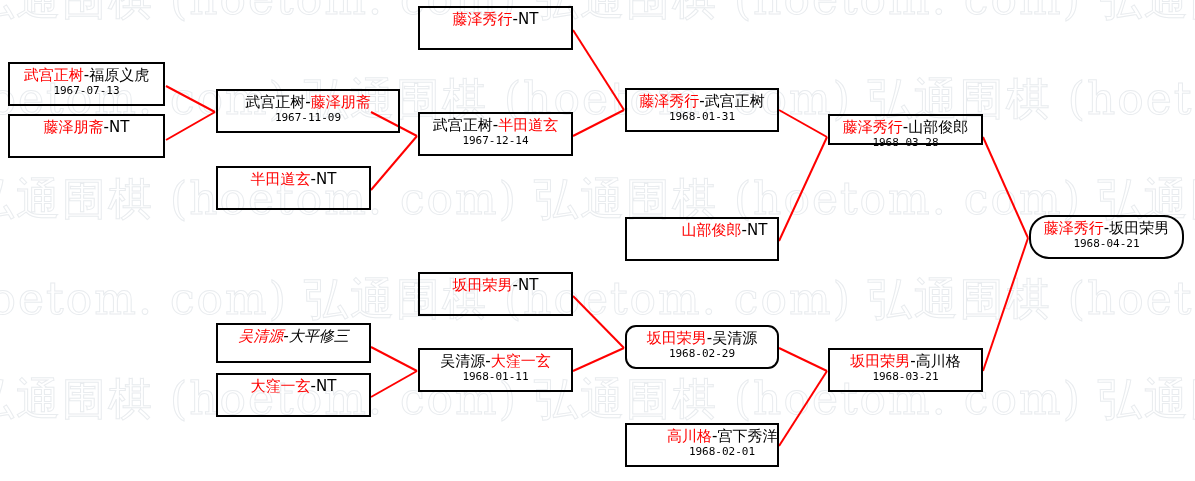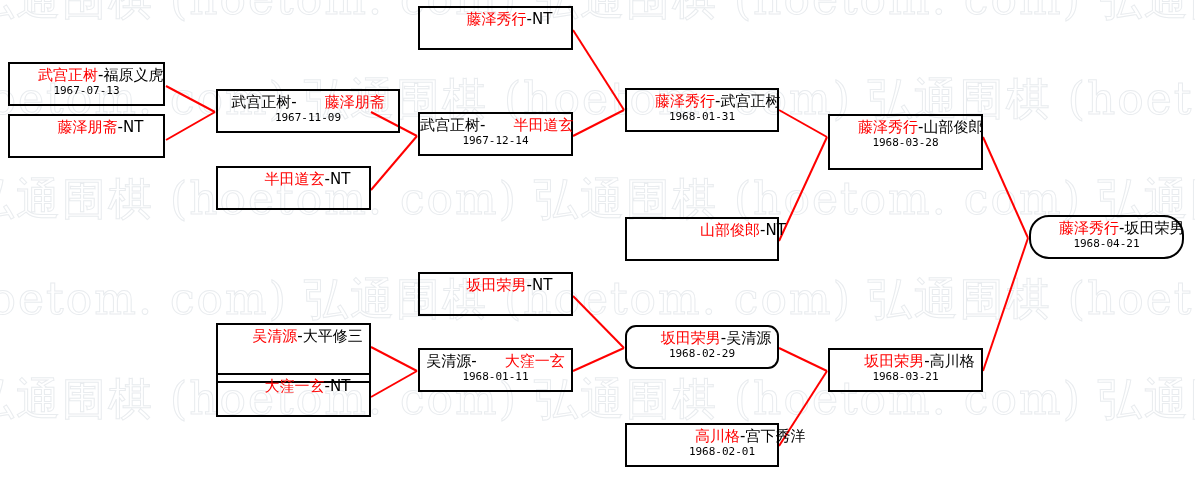--- a/index.html
+++ b/index.html
@@ -58,21 +58,21 @@
     font-family: "DejaVu Sans", "Liberation Sans", sans-serif;
     white-space: nowrap;
   }
   .node .date {
     font-size: 11px;
     font-family: "DejaVu Sans Mono", "Liberation Mono", monospace;
     color: #000000;
     letter-spacing: 0px;
     margin-top: 1px;
   }
-  .w { color: #ff0000; margin-left: 28px; }
+  .w { color: #ff0000; }
   .l { color: #000000; }
   .sep { color: #000000; }
 </style>
 </head>
 <body>
 
 <div id="stage">
 
   <div id="watermark">
       <div class="wm-row" style="top: -30px; left: -30px;">弘通围棋 (hoetom. com)  弘通围棋 (hoetom. com)  弘通围棋 (hoetom. com)  弘通围棋 (hoetom. com)  </div>
@@ -123,29 +123,29 @@
         <div class="pair"><span class="l">武宫正树</span><span class="sep">-</span><span class="w">半田道玄</span></div>
         <div class="date">1967-12-14</div>
       </div>
       <div class="node" style="left: 625px; top: 88px; width: 154px; height: 44px;">
         <div class="pair"><span class="w">藤泽秀行</span><span class="sep">-</span><span class="l">武宫正树</span></div>
         <div class="date">1968-01-31</div>
       </div>
       <div class="node" style="left: 625px; top: 217px; width: 154px; height: 44px; padding-left: 45px;">
         <div class="pair"><span class="w">山部俊郎</span><span class="sep">-</span><span class="l">NT</span></div>
       </div>
-      <div class="node" style="left: 828px; top: 114px; width: 155px; height: 56px;">
+      <div class="node" style="left: 828px; top: 114px; width: 155px; height: 31px;">
         <div class="pair"><span class="w">藤泽秀行</span><span class="sep">-</span><span class="l">山部俊郎</span></div>
         <div class="date">1968-03-28</div>
       </div>
       <div class="node" style="left: 1029px; top: 215px; width: 155px; height: 44px; border-radius: 20px;">
         <div class="pair"><span class="w">藤泽秀行</span><span class="sep">-</span><span class="l">坂田荣男</span></div>
         <div class="date">1968-04-21</div>
       </div>
-      <div class="node" style="left: 216px; top: 323px; width: 155px; height: 60px;">
+      <div class="node" style="left: 216px; top: 323px; width: 155px; height: 40px; font-style: italic;">
         <div class="pair"><span class="w">吴清源</span><span class="sep">-</span><span class="l">大平修三</span></div>
       </div>
       <div class="node" style="left: 216px; top: 373px; width: 155px; height: 44px;">
         <div class="pair"><span class="w">大窪一玄</span><span class="sep">-</span><span class="l">NT</span></div>
       </div>
       <div class="node" style="left: 418px; top: 272px; width: 155px; height: 44px;">
         <div class="pair"><span class="w">坂田荣男</span><span class="sep">-</span><span class="l">NT</span></div>
       </div>
       <div class="node" style="left: 418px; top: 348px; width: 155px; height: 44px;">
         <div class="pair"><span class="l">吴清源</span><span class="sep">-</span><span class="w">大窪一玄</span></div>

